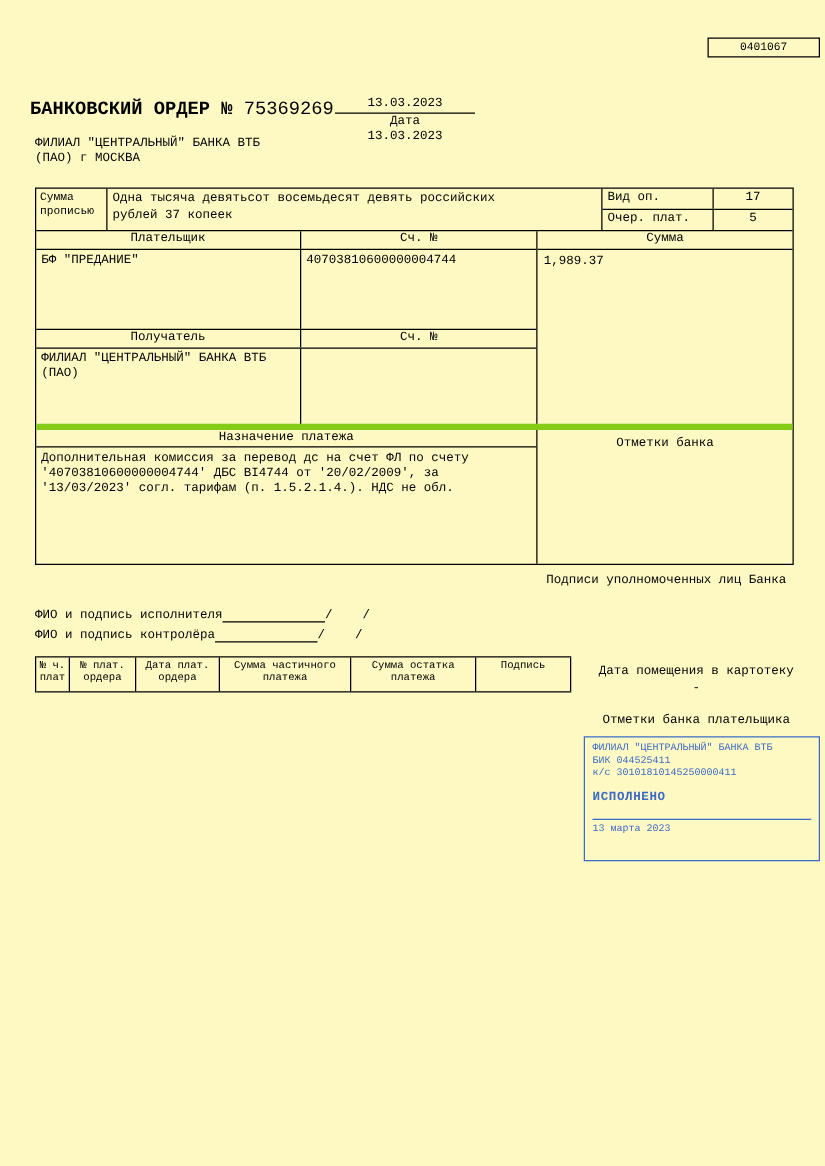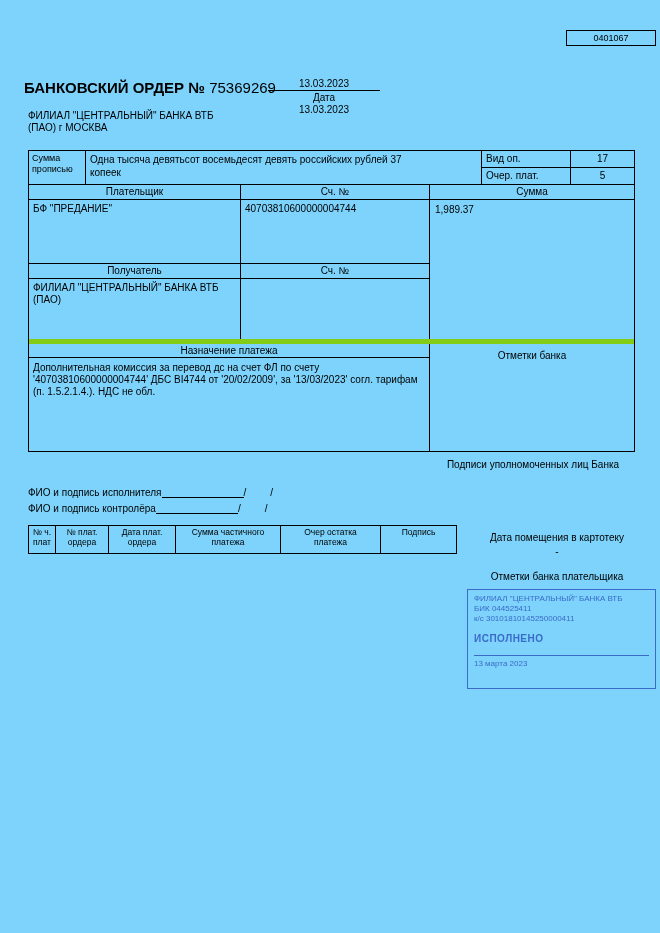--- a/index.html
+++ b/index.html
@@ -1,18 +1,18 @@
 <!DOCTYPE html>
 <html><head>
 <meta charset="utf-8">
 <style>
   * { margin:0; padding:0; box-sizing:border-box; }
   html,body { background:#ffffff; }
-  .page { position:relative; width:660px; height:933px; background:#7dd3fc;
-          font-family:Liberation Sans, sans-serif; color:#000; font-size:10px; overflow:hidden; }
+  .page { position:relative; width:660px; height:933px; background:#fef9c3;
+          font-family:Liberation Mono, monospace; color:#000; font-size:10px; overflow:hidden; }
 
   .form-code { position:absolute; top:30px; left:566px; width:90px; height:16px;
                border:1px solid #000; text-align:center; line-height:14px; font-size:9px; }
 
   .title-row { position:absolute; top:79px; left:24px; font-size:15px; }
   .title-row .bold { font-weight:bold; }
 
   .date-block { position:absolute; top:78px; left:268px; width:112px; text-align:center; }
   .date-underlined { border-bottom:1px solid #000; padding-bottom:1px; }
   .date-block > div { margin-bottom:1px; }
@@ -166,21 +166,21 @@
   <div class="partial-table">
     <div class="pt-head">
       <div class="pt-cell w0">№ ч.
 плат</div>
       <div class="pt-cell w1">№ плат.
 ордера</div>
       <div class="pt-cell w2">Дата плат.
 ордера</div>
       <div class="pt-cell w3">Сумма частичного
 платежа</div>
-      <div class="pt-cell w4">Очер остатка
+      <div class="pt-cell w4">Сумма остатка
 платежа</div>
       <div class="pt-cell w5">Подпись</div>
     </div>
   </div>
 
   <div class="kartoteka">
     <div>Дата помещения в картотеку</div>
     <div>-</div>
   </div>
 

